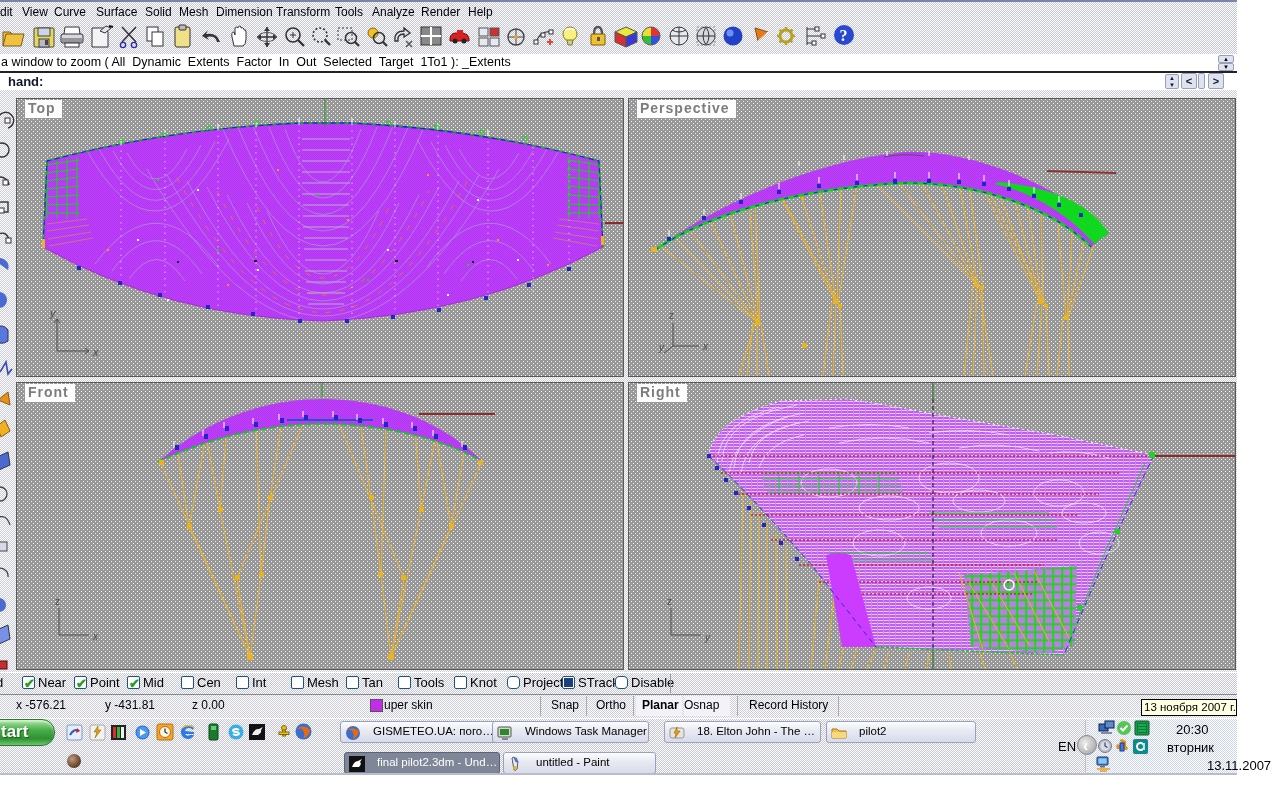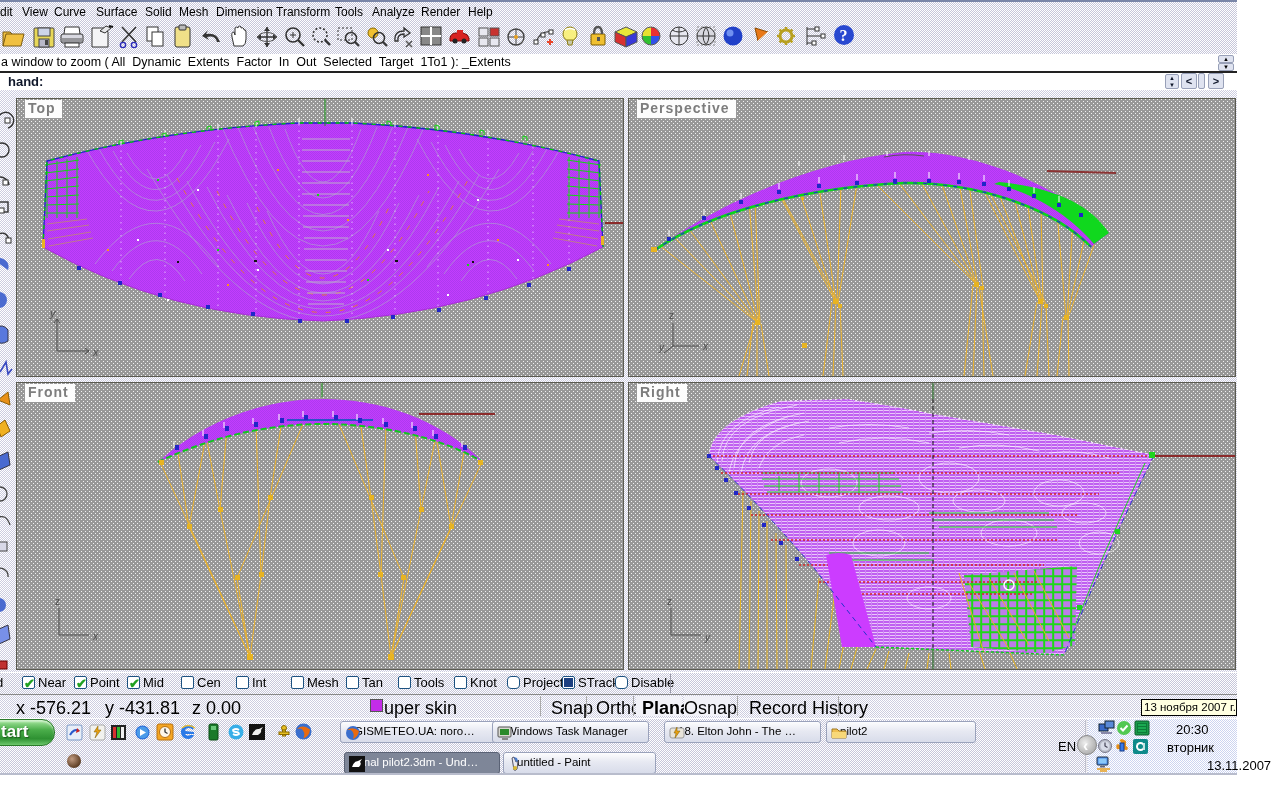--- a/index.html
+++ b/index.html
@@ -12,26 +12,26 @@
 #menubar{left:0;top:2px;width:1237px;height:20px;font-size:12px;color:#000}
 #menubar span{position:absolute;top:3px}
 #toolbar{left:0;top:22px;width:1237px;height:32px}
 #cmd1{left:0;top:54px;width:1237px;height:17px;background:#fff;font-size:12.5px;color:#000;white-space:pre}
 #cmddiv{left:0;top:71px;width:1237px;height:2px;background:#222}
 #cmd2{left:8px;top:73px;width:1237px;height:17px;background:#fff;font-size:13px;color:#0f172a;font-weight:bold}
 #vparea{left:0;top:90px;width:1237px;height:582px}
 .vp{position:absolute;border:1px solid #5a5a50}
 .vplabel{position:absolute;left:8px;top:1px;background:#fdfdfd;color:#7d7d7d;font-weight:bold;font-size:14px;padding:0 6px 2px 3px;letter-spacing:1px}
 #osnap{left:0;top:672px;width:1237px;height:23px;font-size:13px;color:#000}
-#status{left:0;top:695px;width:1237px;height:23px;font-size:18px;color:#000}
+#status{left:0;top:695px;width:1237px;height:23px;font-size:12px;color:#000}
 #taskbar{left:0;top:718px;width:1237px;height:57px}
 .cbx{position:absolute;top:4px;width:13px;height:13px;background:#fff;border:1px solid #1c5180;border-radius:2px}
 .cbx .ck{position:absolute;left:1px;top:-1px;color:#21a121;font-size:13px;font-weight:bold}
 .oslab{position:absolute;top:3px}
-.tbtn{position:absolute;top:3px;height:22px;background:linear-gradient(#fdfdfe,#e7e9f2 45%,#d8dcea);border:1px solid #9aa2bb;border-radius:3px;font-size:11.5px;color:#000;white-space:nowrap;overflow:hidden;padding:3px 4px 0 13px}
+.tbtn{position:absolute;top:3px;height:22px;background:linear-gradient(#fdfdfe,#e7e9f2 45%,#d8dcea);border:1px solid #9aa2bb;border-radius:3px;font-size:11.5px;color:#000;white-space:nowrap;overflow:hidden;padding:3px 4px 0 32px}
 .tbtn .ticon{position:absolute;left:4px;top:3px;width:16px;height:16px}
 </style></head><body>
 <div id="app">
   <div class="abs" style="left:0;top:0;width:1237px;height:2px;background:#7a86a8"></div>
   <div class="abs dith" id="menubar">
     <span style="left:0px">dit</span>
       <span style="left:22px">View</span>
       <span style="left:54px">Curve</span>
       <span style="left:96px">Surface</span>
       <span style="left:145px">Solid</span>

